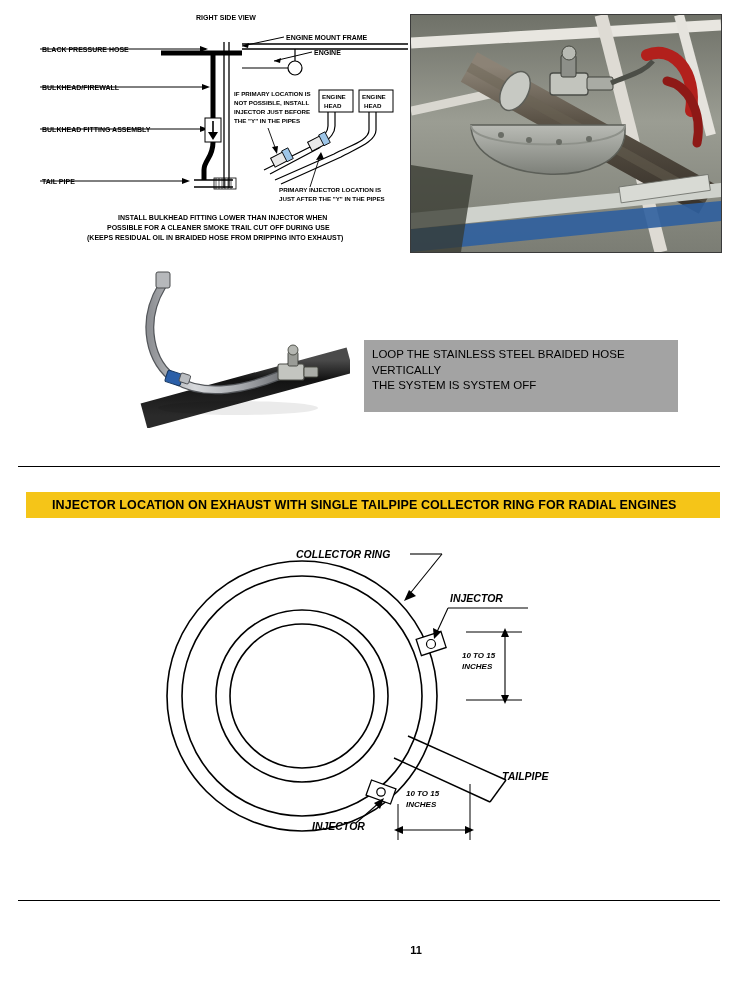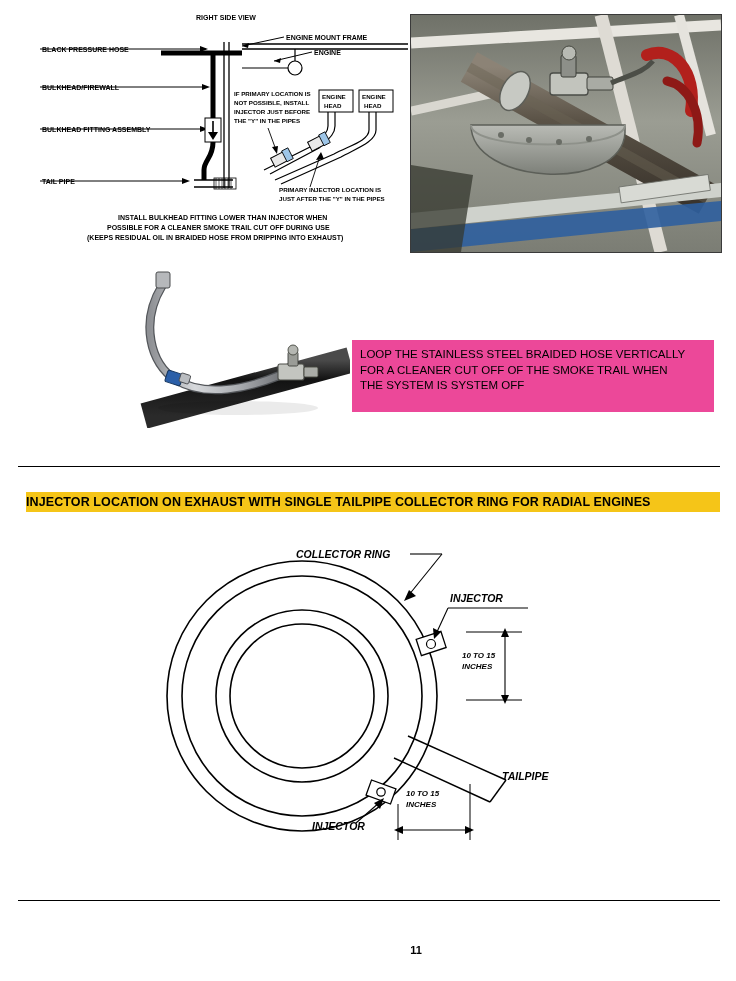--- a/index.html
+++ b/index.html
@@ -48,48 +48,48 @@
     left: 128px;
     top: 268px;
     width: 222px;
     height: 160px;
     overflow: hidden;
     background: #ffffff;
   }
 
   .yellow-note {
     position: absolute;
-    left: 352px;
+    left: 364px;
     top: 340px;
-    width: 362px;
+    width: 314px;
     height: 72px;
-    background: #ec4899;
+    background: #a3a3a3;
     color: #000;
     font-size: 11.5px;
     line-height: 15.5px;
     padding: 7px 8px 0 8px;
     box-sizing: border-box;
     font-family: "Liberation Sans", sans-serif;
   }
 
   
   .section-banner {
     position: absolute;
     left: 26px;
     top: 492px;
     width: 694px;
-    height: 20px;
+    height: 26px;
     background: #f5c518;
     color: #000;
     font-weight: bold;
     font-size: 12.5px;
     letter-spacing: 0.1px;
     display: flex;
     align-items: center;
-    padding-left: 0;
+    padding-left: 26px;
     box-sizing: border-box;
   }
 
   .hline {
     position: absolute;
     left: 18px;
     width: 702px;
     height: 1px;
     background: #000;
   }
@@ -320,21 +320,20 @@
         <circle cx="165" cy="82" r="5" fill="#b5b7b2" stroke="#45473f" stroke-width="0.9"></circle>
         <rect x="176" y="99" width="14" height="10" rx="1.5" fill="#aaaca7" stroke="#45473f" stroke-width="0.9"></rect>
       </g>
 
       <ellipse cx="110" cy="140" rx="80" ry="7" fill="#000" opacity="0.08"></ellipse>
     </svg>
   </div>
 
   <div class="yellow-note">
     <div>LOOP THE STAINLESS STEEL BRAIDED HOSE VERTICALLY</div>
-    <div>FOR A CLEANER CUT OFF OF  THE SMOKE TRAIL WHEN</div>
     <div>THE SYSTEM IS SYSTEM OFF</div>
   </div>
 
   <div class="hline" style="top:466px;"></div>
 
   <div class="section-banner">INJECTOR LOCATION ON EXHAUST WITH SINGLE TAILPIPE COLLECTOR RING FOR RADIAL ENGINES</div>
 
   <div class="diagram-ring">
     <svg width="460" height="310" viewBox="0 0 460 310" xmlns="http://www.w3.org/2000/svg">
 

